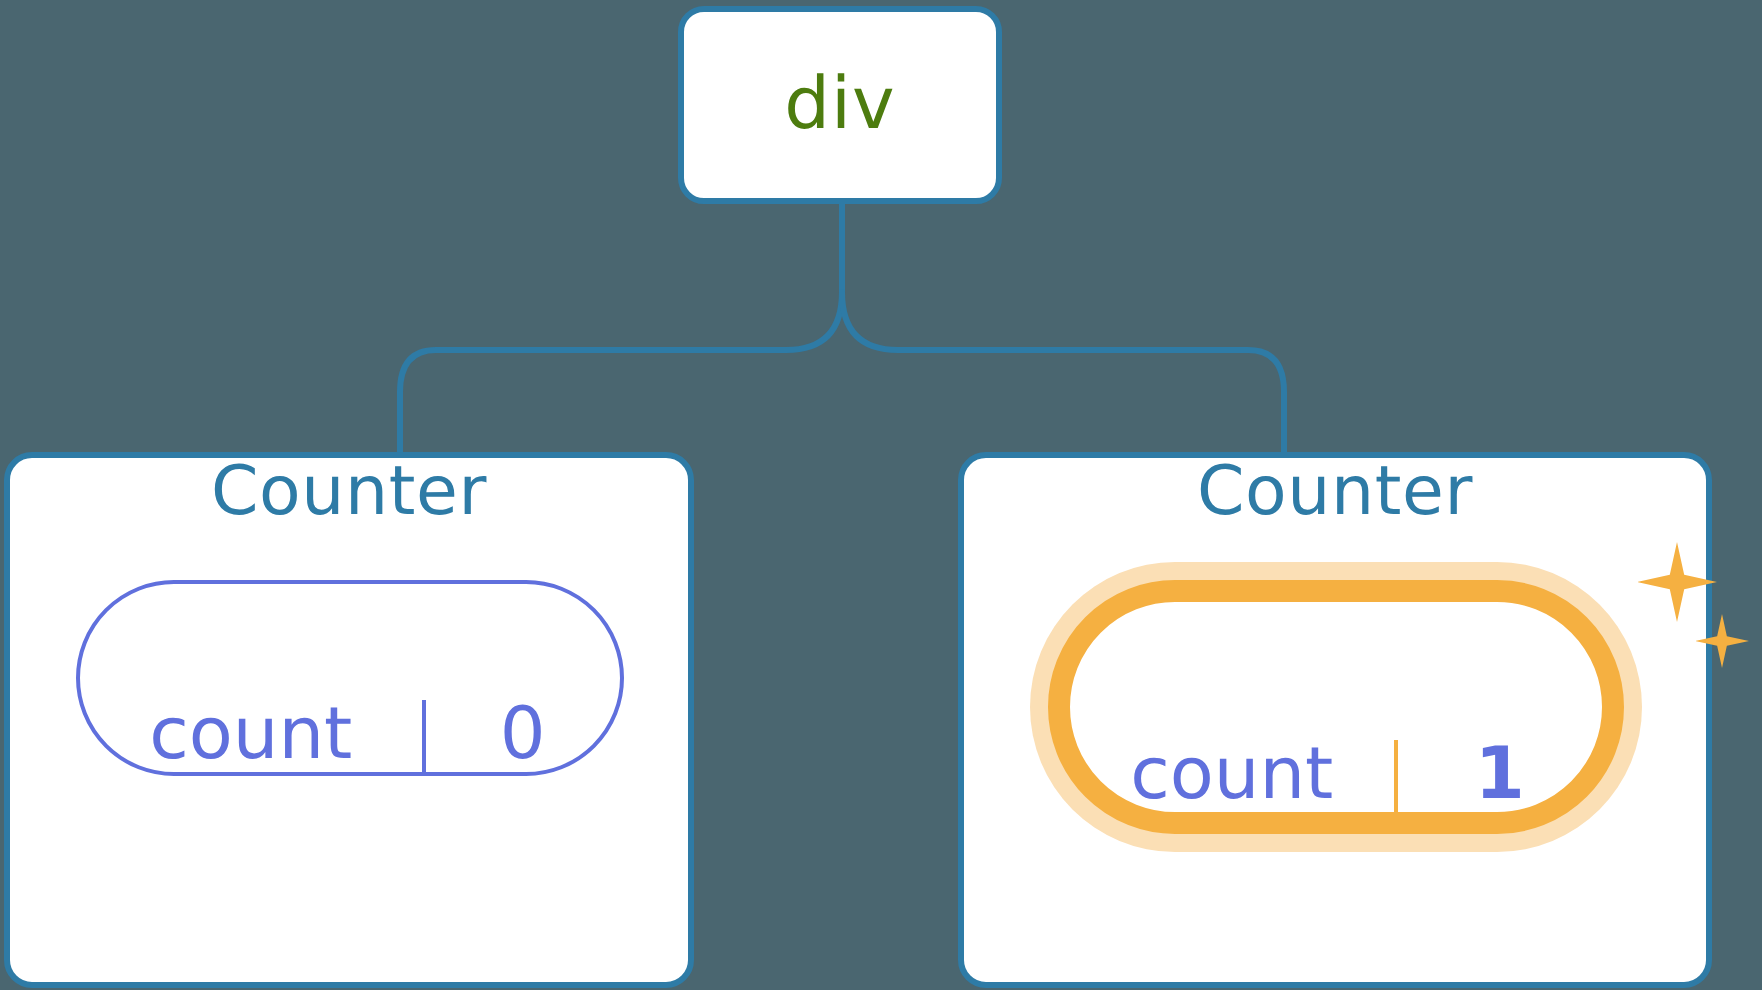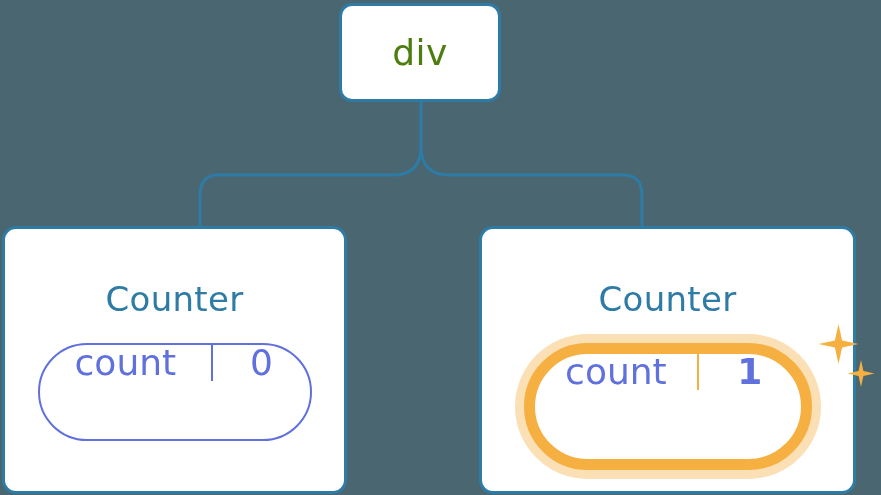--- a/index.html
+++ b/index.html
@@ -76,36 +76,35 @@
     top: 226px;
     width: 377px;
     height: 268px;
   }
   .card-title {
     color: #2e7ba6;
     font-size: 34px;
     font-weight: 400;
     letter-spacing: 0.3px;
     line-height: 1;
-    margin-top: 53px;
   }
 
   
   .pill-wrap {
     position: relative;
     margin-top: 27px;
     display: flex;
     align-items: center;
     justify-content: center;
   }
 
   .pill {
     position: relative;
     display: flex;
-    align-items: flex-start;
+    align-items: flex-end;
     box-sizing: border-box;
     background: #ffffff;
   }
 
   .pill-plain {
     width: 274px;
     height: 98px;
     border: 2px solid #6070dd;
     border-radius: 49px;
   }

